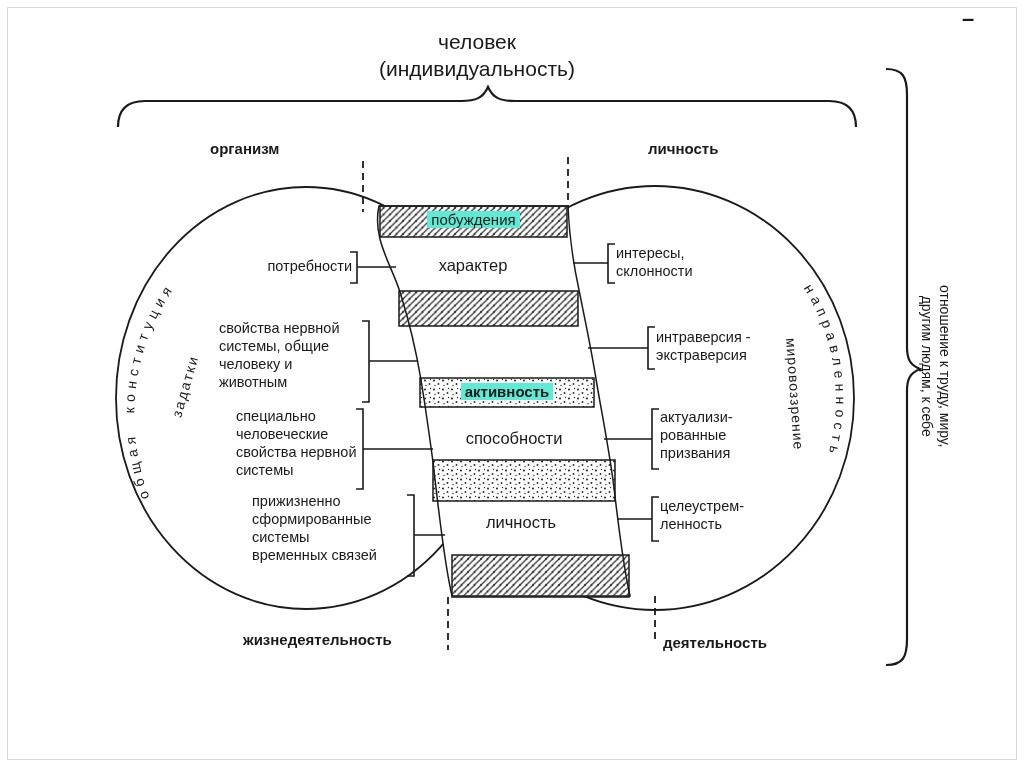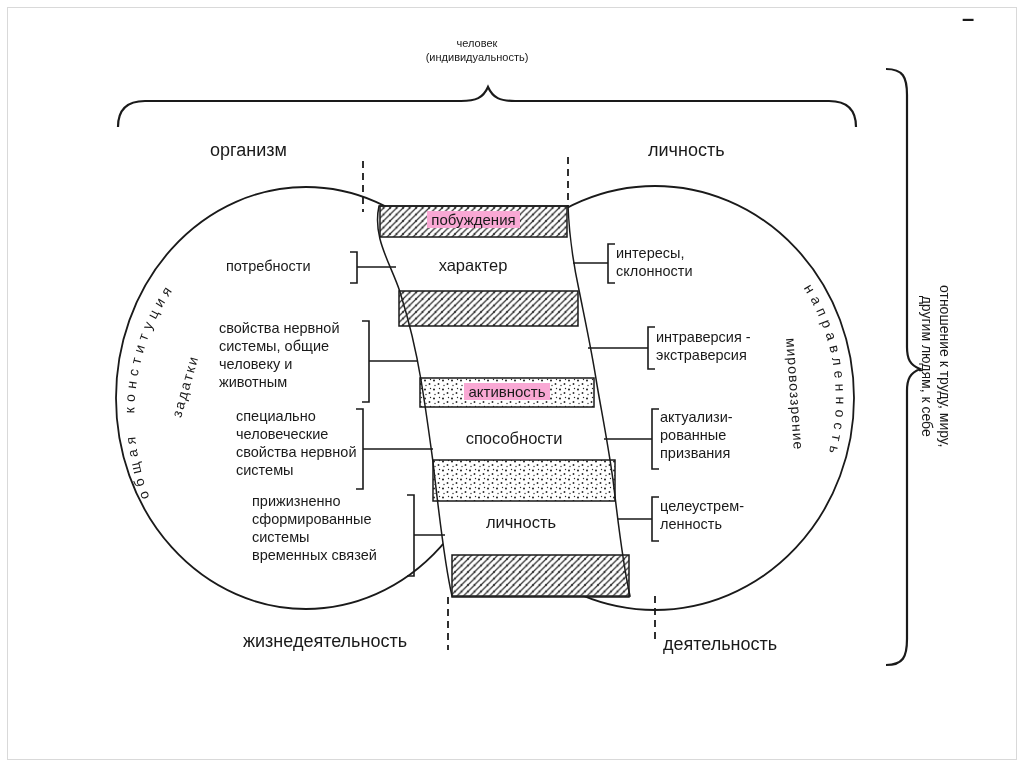--- a/index.html
+++ b/index.html
@@ -4,25 +4,25 @@
 <style>
   * { margin:0; padding:0; box-sizing:border-box; }
   html,body { background:#fff; }
   body { font-family:"Liberation Sans", sans-serif; color:#1a1a1a; }
   #stage { position:relative; width:1024px; height:767px; background:#fff; overflow:hidden; }
   .frame { position:absolute; inset:7px; border:1px solid #d9d9d9; pointer-events:none; }
   svg.diagram { position:absolute; left:0; top:0; }
   .t { position:absolute; color:#1a1a1a; }
   .pre { white-space:pre-line; }
   .ctr { text-align:center; }
-  .rgt { }
+  .rgt { text-align:right; }
   .lbl { font-size:14.5px; line-height:1.24; }
   .lvl { font-size:16.5px; }
-  .cap { font-size:18px; }
-  .halo { background:#f9a8d4; padding:0 4px; display:inline-block; white-space:pre-line; }
+  .cap { font-size:15px;font-weight:bold; }
+  .halo { background:#5eead4; padding:0 4px; display:inline-block; white-space:pre-line; }
   .rot { transform-origin:50% 50%; }
   .arcText { font-family:"Liberation Sans", sans-serif; font-size:14px; letter-spacing:5px; word-spacing:9px; fill:#1a1a1a; }
 </style>
 </head>
 <body>
 
 <div id="stage">
   <div class="frame"></div>
 
   <svg class="diagram" width="1024" height="767" viewBox="0 0 1024 767" xmlns="http://www.w3.org/2000/svg">
@@ -64,21 +64,21 @@
 
     <path d="M615,244 L608,244 L608,283 L615,283 M608,263 L573,263
          M655,327 L648,327 L648,369 L655,369 M648,348 L588,348
          M659,409 L652,409 L652,469 L659,469 M652,439 L604,439
          M659,497 L652,497 L652,541 L659,541 M652,519 L618,519" stroke="#1a1a1a" stroke-width="1.6" fill="none"></path>
 
     <text class="arcText"><textPath href="#leftArc" xlink:href="#leftArc" startOffset="5%">общая конституция</textPath></text>
     <text class="arcText"><textPath href="#rightArc" xlink:href="#rightArc" startOffset="4%">направленность</textPath></text>
   </svg>
 
-  <div class="t ctr" style="left:327px;top:36px;width:300px;font-size:11px;line-height:1.3;">
+  <div class="t ctr" style="left:327px;top:28px;width:300px;font-size:21px;line-height:1.3;">
     <div>человек</div>
     <div>(индивидуальность)</div>
   </div>
   <div class="t" style="left:962px;top:6px;font-size:22px;font-weight:700;">–</div>
 
   <div class="t cap" style="left:210px;top:140px;width:115px;">организм</div>
   <div class="t cap" style="left:648px;top:140px;width:110px;">личность</div>
   <div class="t cap" style="left:243px;top:631px;width:180px;">жизнедеятельность</div>
   <div class="t cap" style="left:663px;top:634px;width:130px;">деятельность</div>
 
@@ -86,21 +86,21 @@
   <div class="t ctr rot" style="left:730px;top:386px;width:130px;font-size:14px;letter-spacing:1px;transform:rotate(86deg);">мировоззрение</div>
 
   <div class="t ctr rot pre" style="left:806px;top:348px;width:260px;font-size:14px;line-height:1.3;transform:rotate(90deg);">отношение к труду, миру,
 другим людям, к себе</div>
 
   <div class="t ctr lvl" style="left:397px;top:256px;width:152px;">характер</div>
   <div class="t ctr lvl" style="left:426px;top:429px;width:176px;">способности</div>
   <div class="t ctr lvl" style="left:448px;top:513px;width:146px;">личность</div>
 
   <div class="t ctr" style="left:382px;top:211px;width:183px;"><span class="halo" style="font-size:15px;">побуждения</span></div>
-  <div class="t ctr" style="left:421px;top:383px;width:172px;"><span class="halo" style="font-size:15px;">активность</span></div>
+  <div class="t ctr" style="left:421px;top:383px;width:172px;font-weight:bold;"><span class="halo" style="font-size:15px;">активность</span></div>
 
   <div class="t lbl rgt" style="left:226px;top:258px;width:126px;">потребности</div>
   <div class="t lbl pre" style="left:219px;top:320px;width:150px;">свойства нервной
 системы, общие
 человеку и
 животным</div>
   <div class="t lbl pre" style="left:236px;top:408px;width:140px;">специально
 человеческие
 свойства нервной
 системы</div>

